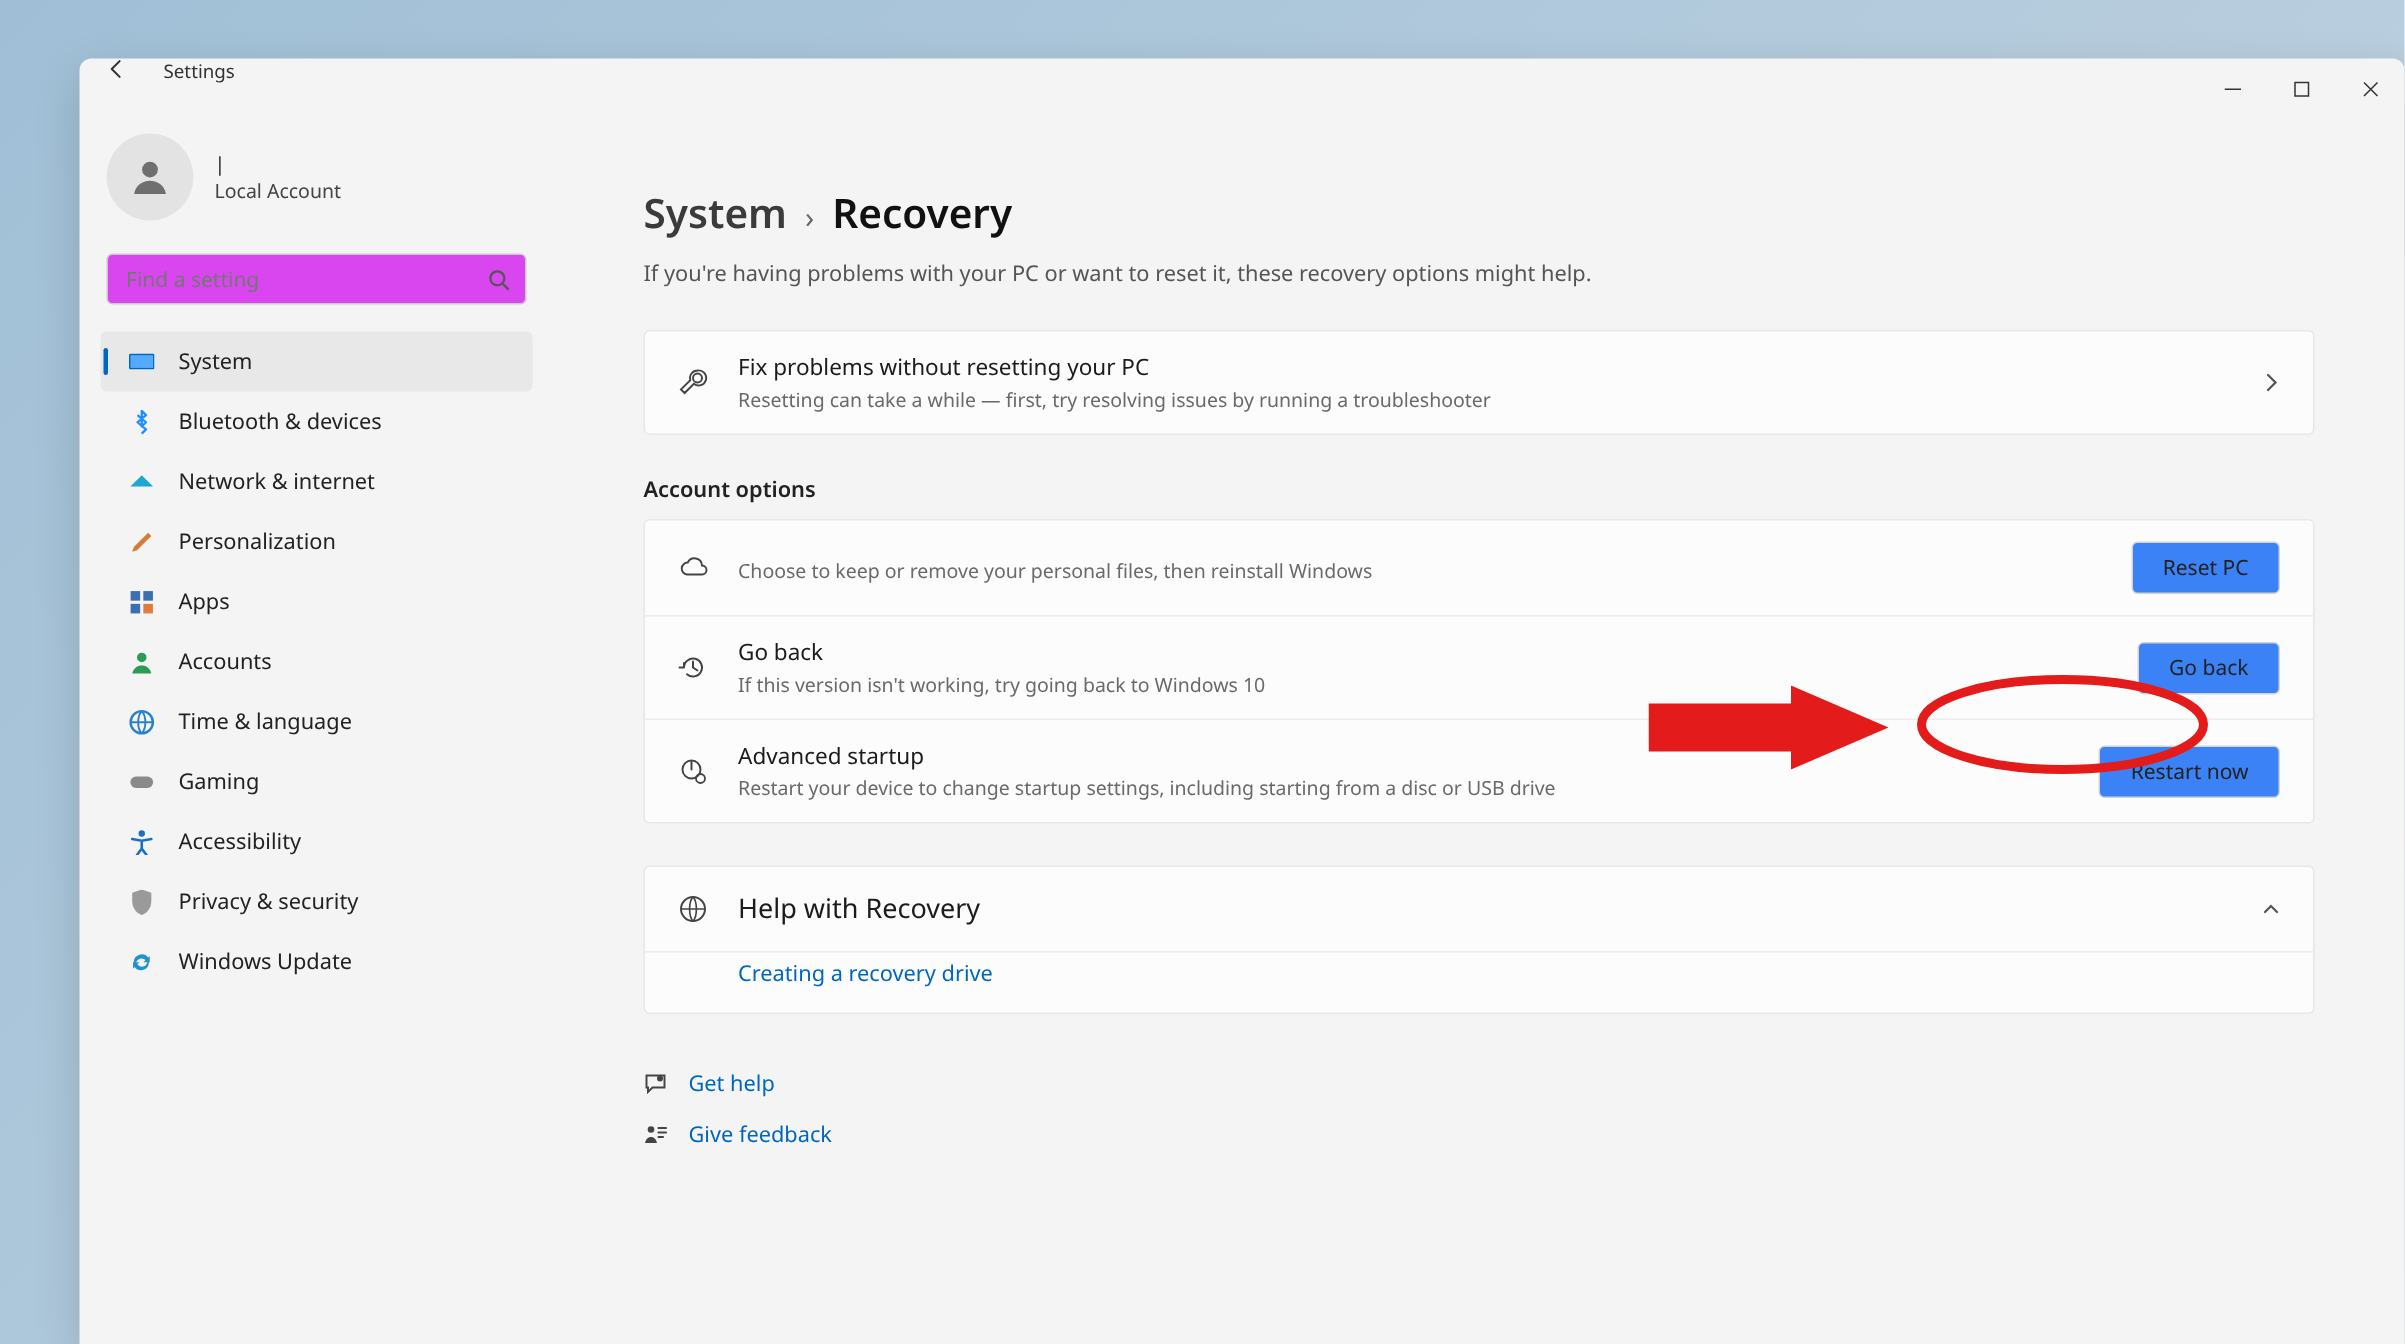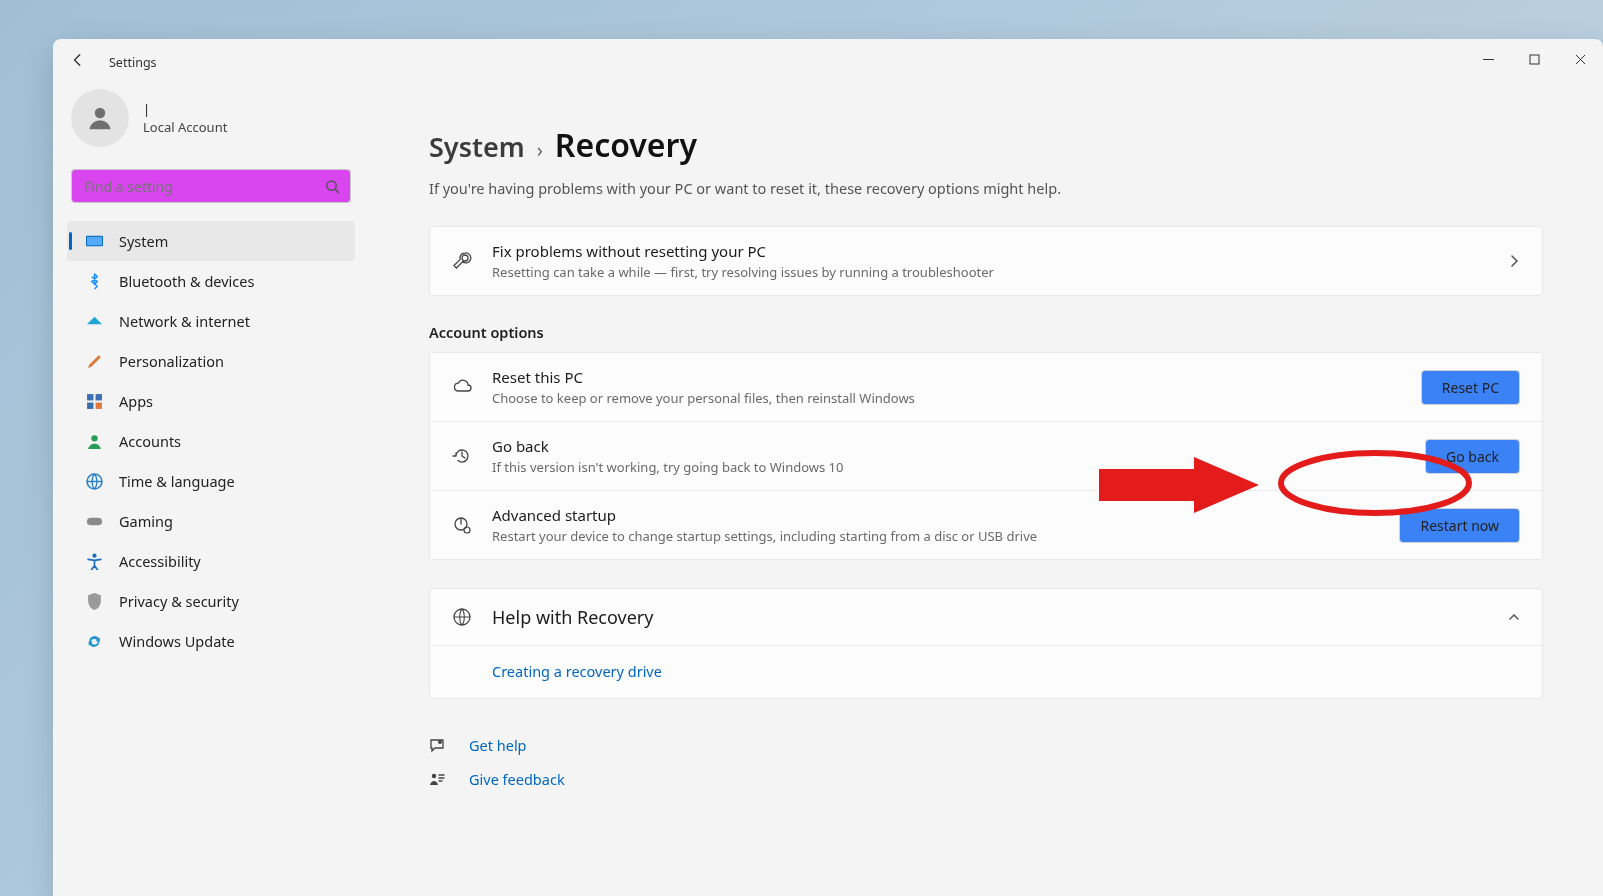--- a/index.html
+++ b/index.html
@@ -17,21 +17,20 @@
     border-radius: 8px 8px 0 0;
     display: flex;
     flex-direction: column;
     box-shadow: 0 10px 30px rgba(0,0,0,.15);
     position: relative;
   }
   
   .titlebar {
     height: 46px;
     display: flex;
-    align-items: center;
     padding-left: 18px;
     font-size: 12.5px;
     color: #333;
   }
   .titlebar .back { width: 24px; text-align: left; margin-right: 14px; color:#4a4a4a; cursor:pointer;}
   .titlebar .back svg{width:14px;height:14px;}
   .titlebar .caption { font-size:12.5px; color:#333; }
   .caption-btns { position:absolute; right:0; top:0; display:flex; }
   .cap-btn { width:46px; height:40px; display:flex; align-items:center; justify-content:center; color:#555;}
   .cap-btn svg{width:11px;height:11px;}
@@ -58,21 +57,21 @@
   .nav li.selected{ background:#e8e8e8;}
   .nav li.selected::before{
     content:""; position:absolute; left:2px; top:11px; width:3px; height:18px; background:#0067c0; border-radius:2px;
   }
   .nav .ico{width:18px;height:18px;display:flex;align-items:center;justify-content:center;}
   .nav .ico svg{width:17px;height:17px;}
   .main { flex:1; padding:18px 60px 0 60px; overflow-y:auto;}
   .crumb{display:flex; align-items:baseline; gap:12px; margin:20px 0 12px 0;}
   .crumb .c1{font-size:27px; font-weight:600; color:#3b3b3b;}
   .crumb .sep{font-size:20px;color:#676767;}
-  .crumb .c2{font-size:32px; font-weight:600; color:#111;}
+  .crumb .c2{font-size:27px; font-weight:600; color:#111;}
   .sub{font-size:14.5px; color:#555; margin-bottom:28px;}
   .card, .row {
     background:#fcfcfc; border:1px solid #e7e7e7; border-radius:4px;
     display:flex; align-items:center; padding:14px 22px; gap:20px;
   }
   .card { margin-bottom:26px; cursor:pointer;}
   .card .texts, .row .texts{flex:1;}
   .card .title, .row .title{font-size:15px; color:#1c1c1c;}
   .card .desc, .row .desc{font-size:13px; color:#6a6a6a; margin-top:2px;}
   .card .chev{color:#666;}
@@ -80,24 +79,24 @@
   .rows{border:1px solid #e7e7e7; border-radius:4px; overflow:hidden; background:#fcfcfc; margin-bottom:28px;}
   .rows .row{border:none; border-radius:0;}
   .rows .row + .row{border-top:1px solid #ececec;justify-content:center;}
   .btn{
     background:#3b82f6; border:1px solid #d3d3d3; border-radius:4px;
     padding:7px 20px; font-size:14px; color:#222; cursor:pointer;
   }
   .help-card{background:#fcfcfc;border:1px solid #e7e7e7;border-radius:4px;margin-bottom:24px;}
   .help-head{display:flex;align-items:center;padding:16px 22px;gap:20px;}
   .help-head .title{flex:1;font-size:18px;color:#1c1c1c;}
-  .help-link{padding:14px 22px 16px 62px;border-top:1px solid #ececec;}
+  .help-link{padding:2px 22px 16px 62px;border-top:1px solid #ececec;}
   .help-link a, .footer a{color:#0067c0;font-size:14.5px;text-decoration:none;}
   .footer{display:flex;flex-direction:column;gap:14px;padding:12px 0 20px 0;}
-  .footer .fi{display:flex;align-items:center;gap:24px;}
+  .footer .fi{display:flex;align-items:center;gap:14px;}
   .footer .fi svg{width:16px;height:15px;fill:#444;}
   .row svg.lead, .card svg.lead, .help-head svg.lead{width:20px;height:20px;flex:0 0 20px;}
   .chev svg{width:12px;height:12px;}
   
   .anno{position:absolute; pointer-events:none;}
   .arrow{left:1046px; top:418px; width:160px; height:56px;}
   .ellipse{left:1222px; top:408px; width:200px; height:72px;}
 </style>
 </head>
 <body>
@@ -273,21 +272,20 @@
       </div>
 
       <div class="section-label">Account options</div>
 
       <div class="rows">
         <div class="row">
           <svg class="lead" viewBox="0 0 20 20">
               <path d="M6 14a4 4 0 0 1 .5-7.97A5 5 0 0 1 16 8a3 3 0 0 1 0 6H6z" fill="none" stroke="#444" stroke-width="1.3"></path>
             </svg>
           <div class="texts">
-            <div class="title">Reset this PC</div>
             <div class="desc">Choose to keep or remove your personal files, then reinstall Windows</div>
           </div>
           <button class="btn">Reset PC</button>
         </div>
         <div class="row">
           <svg class="lead" viewBox="0 0 20 20">
               <path d="M4 10a6 6 0 1 1 2 4.5M4 10H1m3 0V7" fill="none" stroke="#444" stroke-width="1.3" stroke-linecap="round"></path>
               <path d="M10 6v4l3 2" fill="none" stroke="#444" stroke-width="1.3" stroke-linecap="round"></path>
             </svg>
           <div class="texts">

